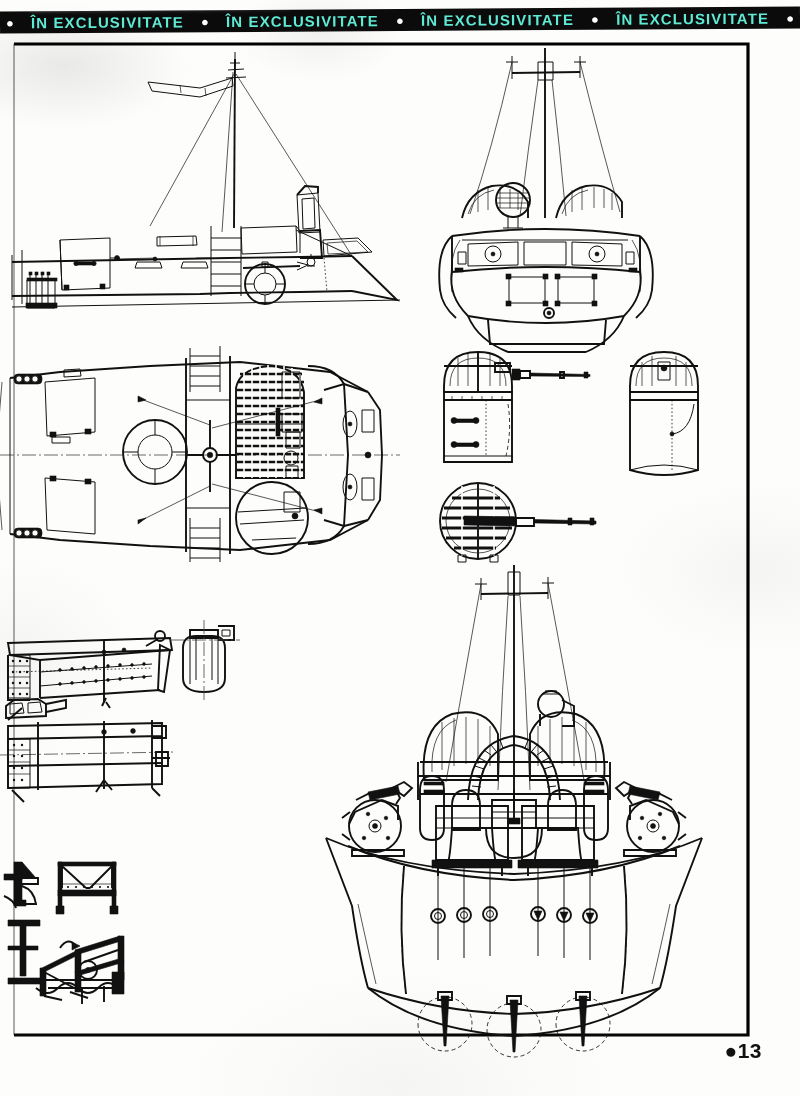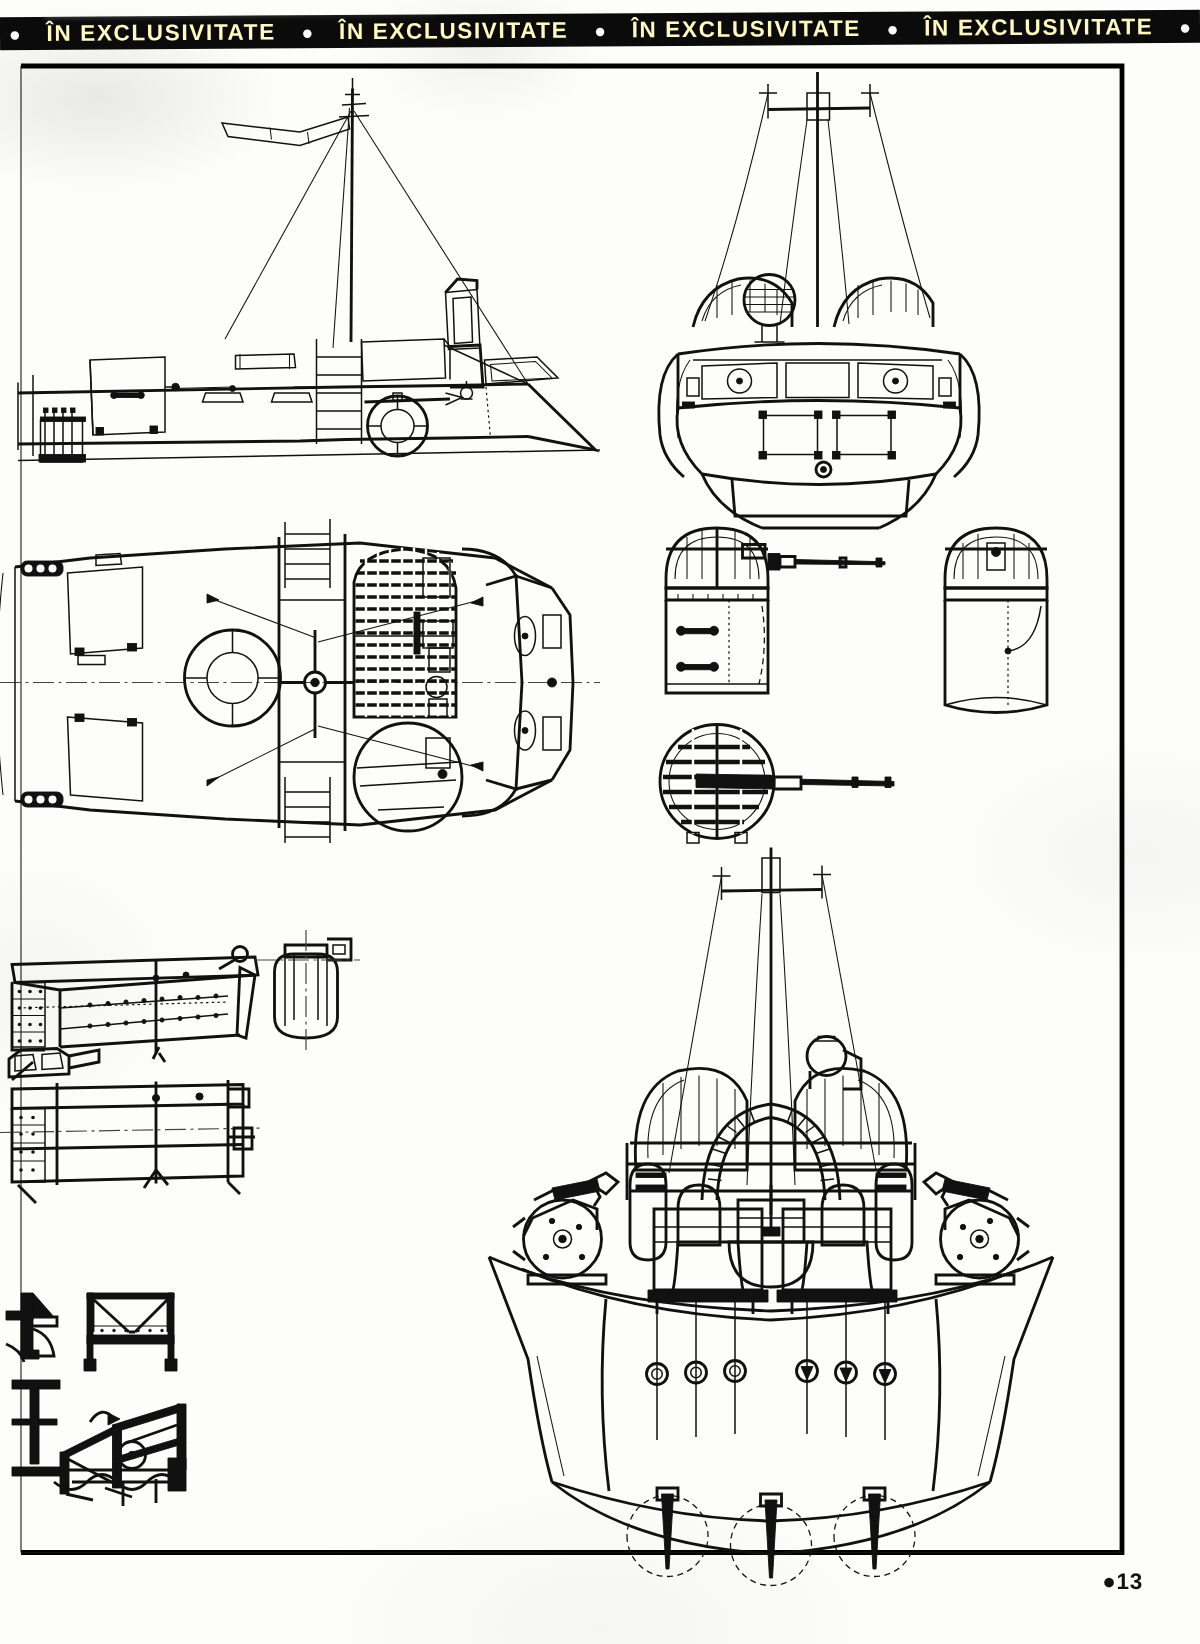--- a/index.html
+++ b/index.html
@@ -23,35 +23,35 @@
   .banner{
     position:absolute;left:0;top:9px;width:800px;height:22px;
     background:#0b0b0b;overflow:hidden;
     transform:rotate(-0.35deg);
   }
   .banner-inner{
     display:flex;align-items:center;justify-content:space-between;
     height:100%;padding:0 6px;box-sizing:border-box;
   }
   .banner-text{
-    color:#fef9c3;font-family:"Liberation Sans",sans-serif;
+    color:#5eead4;font-family:"Liberation Sans",sans-serif;
     font-size:15px;font-weight:700;letter-spacing:1.1px;
     white-space:nowrap;
   }
   .banner-dot{
     color:#ffffff;font-size:13px;line-height:1;
   }
   .banner-smudge{
     position:absolute;left:30px;top:-9px;width:260px;height:10px;
     background:linear-gradient(90deg,rgba(120,120,120,.45),rgba(190,190,190,.1));
     filter:blur(1.4px);
   }
   .pageno{
     position:absolute;right:38px;bottom:33px;
-    font-size:15px;font-weight:700;color:#111;
+    font-size:21px;font-weight:700;color:#111;
     letter-spacing:.5px;
   }
   svg.plate{position:absolute;left:0;top:0;width:800px;height:1096px;}
   .ln{fill:none;stroke:#111;stroke-width:1;}
   .ln-t{fill:none;stroke:#111;stroke-width:.7;}
   .ln-h{fill:none;stroke:#111;stroke-width:1.9;}
   .ln-b{fill:none;stroke:#000;stroke-width:3.2;}
   .fill-k{fill:#111;stroke:#111;stroke-width:.6;}
   .fill-w{fill:#fdfdfb;stroke:#111;stroke-width:1;}
   .dash{fill:none;stroke:#111;stroke-width:.85;stroke-dasharray:4 3;}

